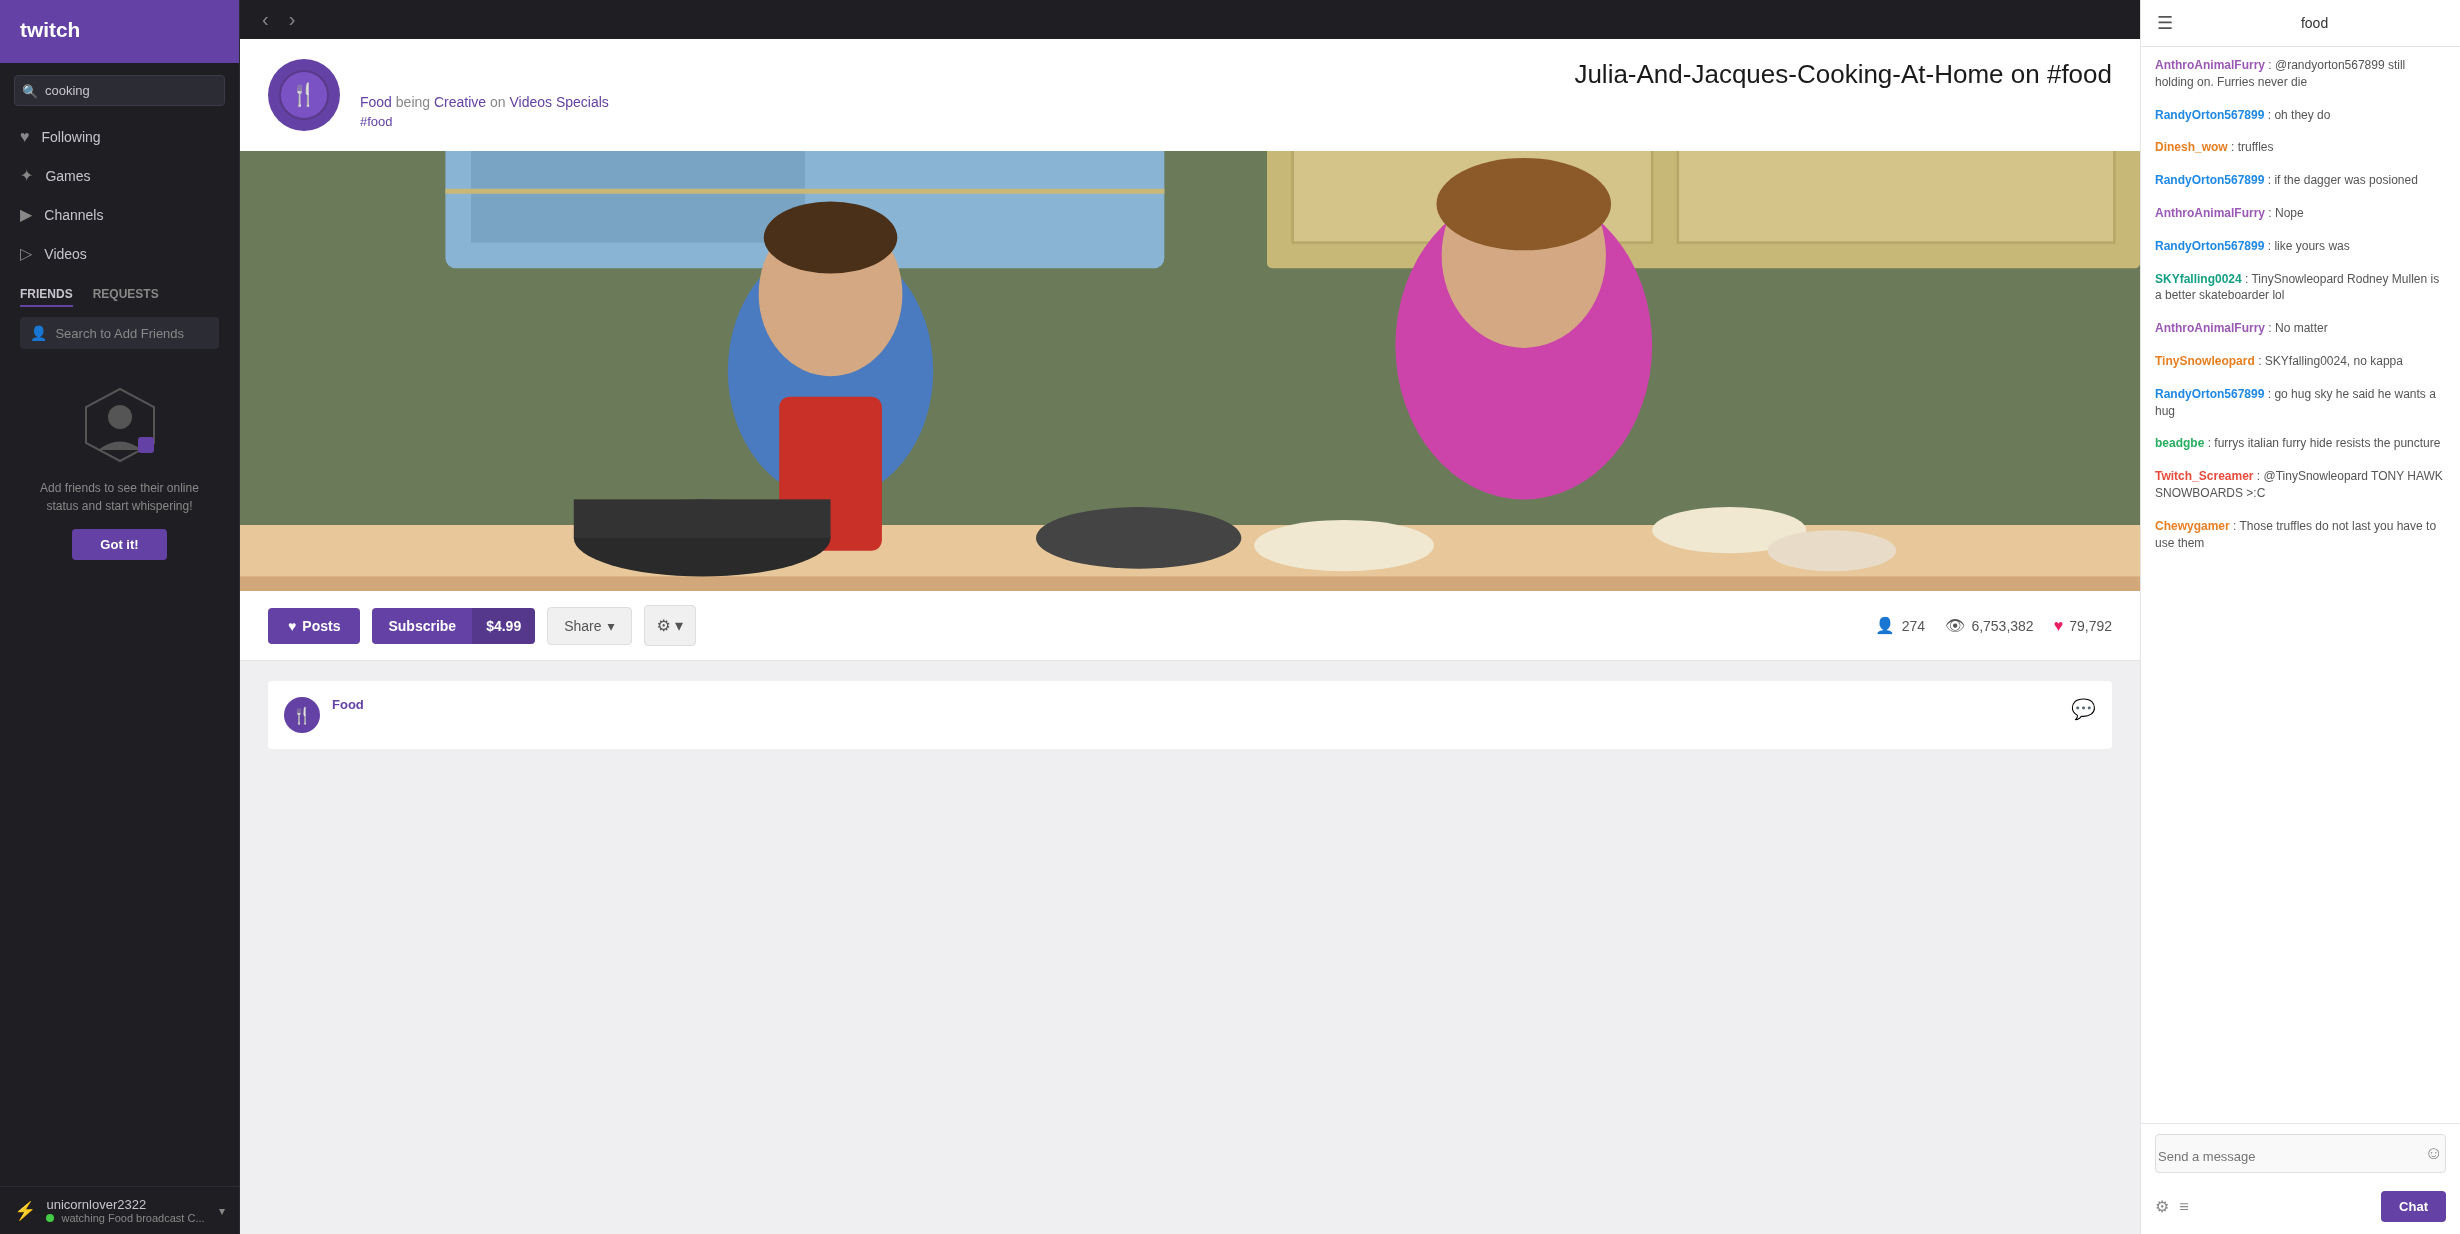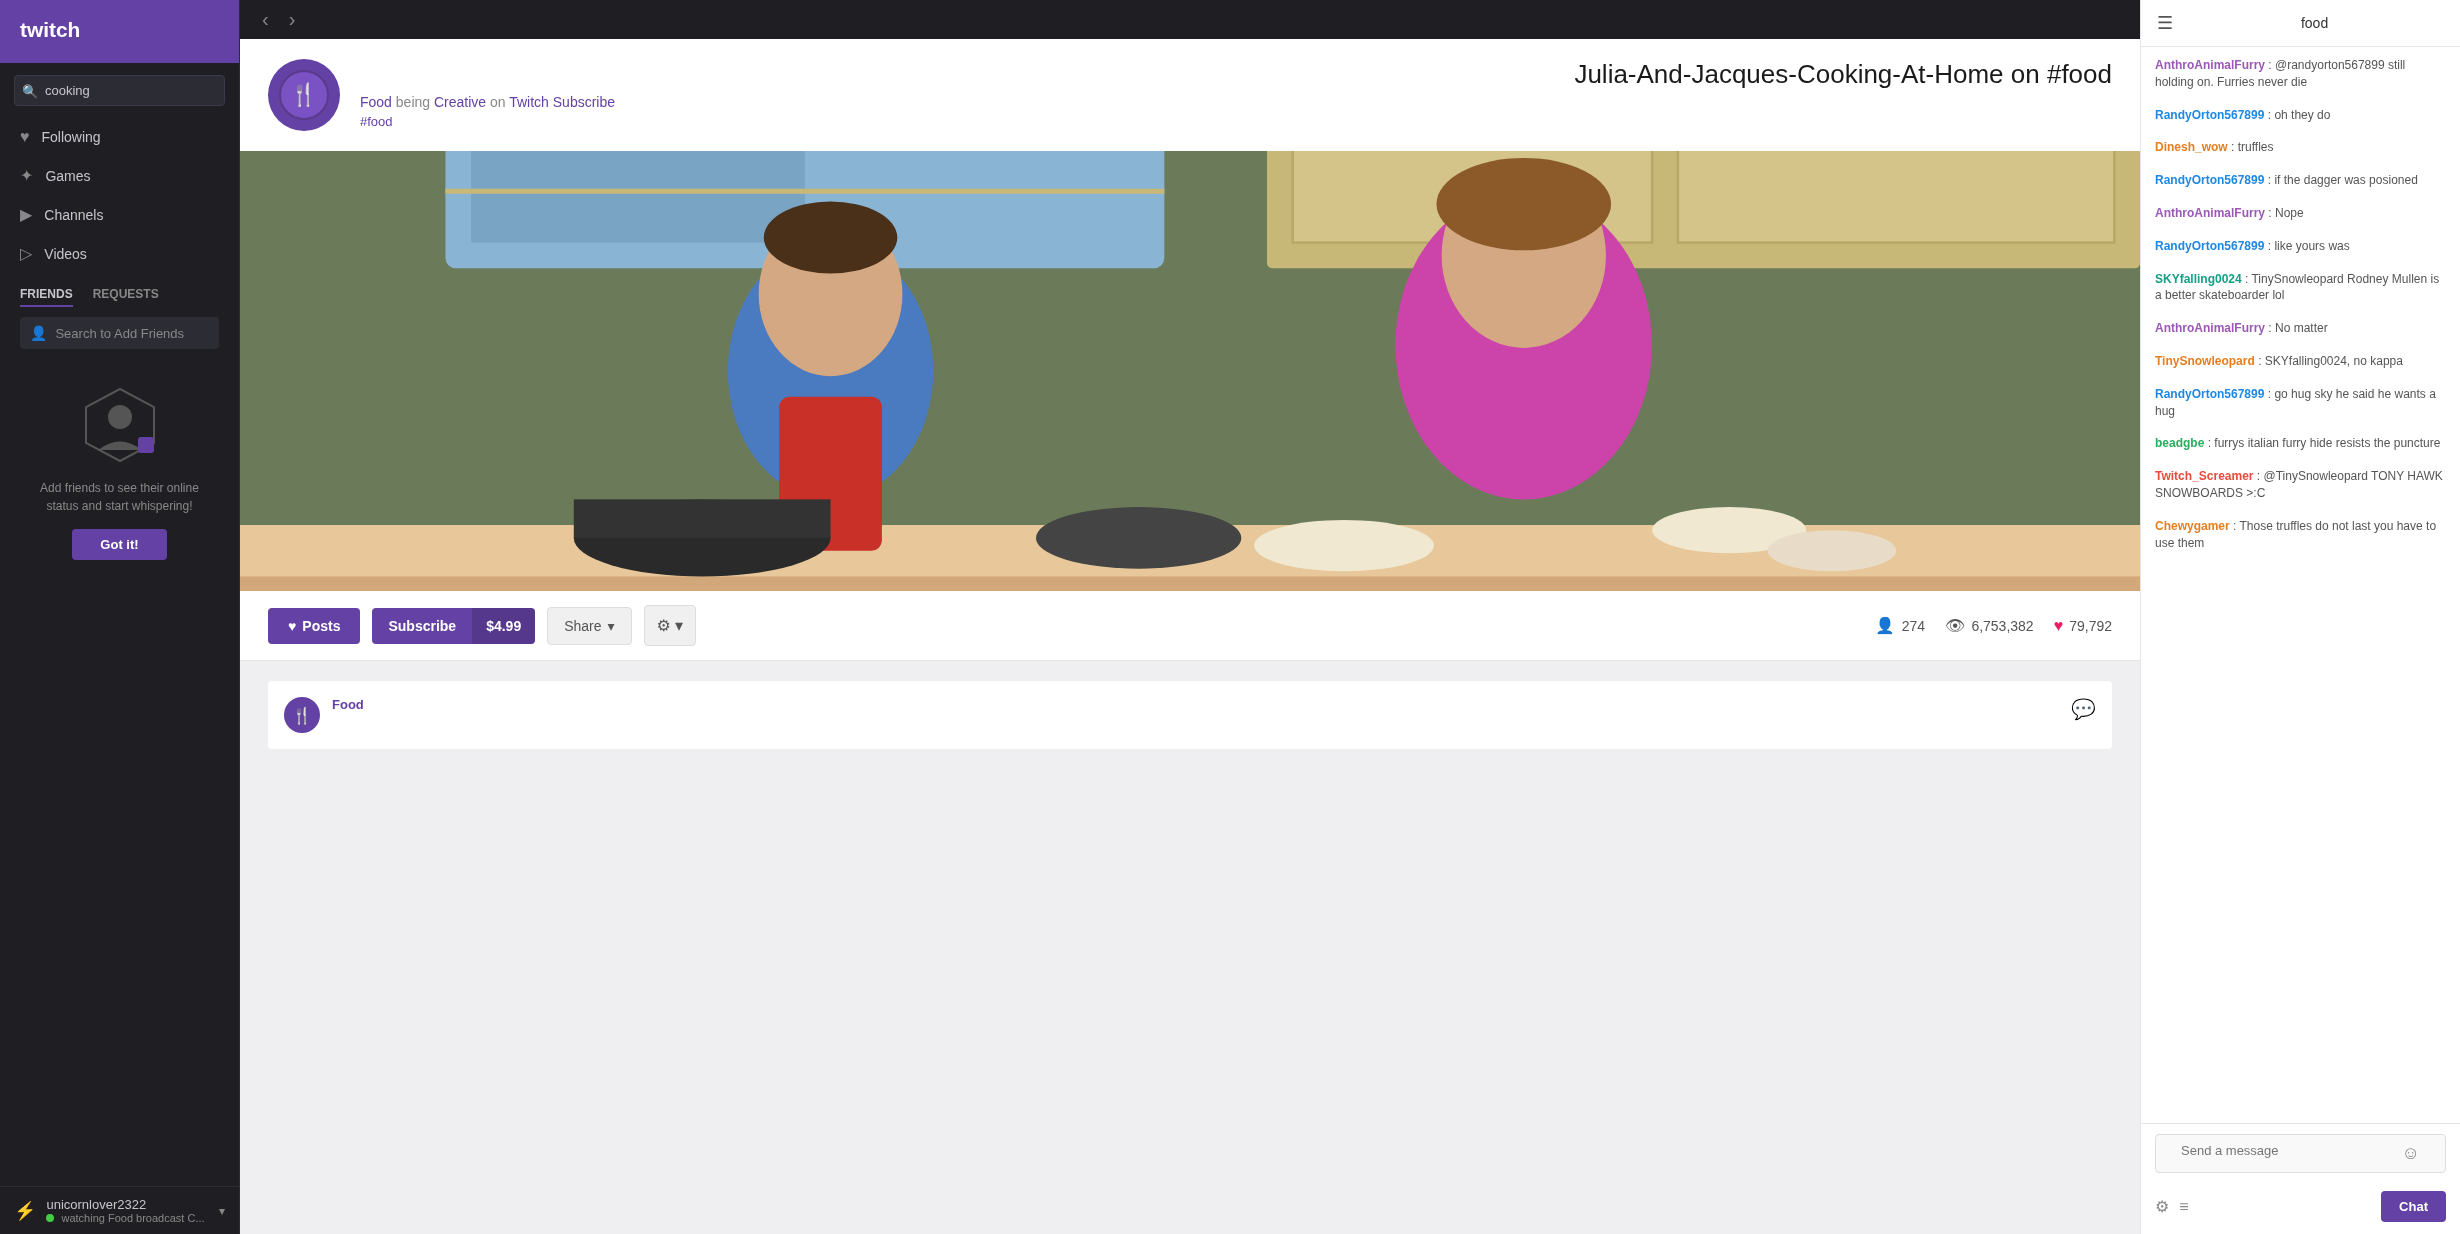--- a/index.html
+++ b/index.html
@@ -355,24 +355,24 @@
     }
     .chat-msg { font-size: 12px; color: #555; line-height: 1.4; }
     .chat-msg .username { font-weight: bold; text-decoration: none; }
 
     #chat-input-area {
       padding: 10px 14px;
       border-top: 1px solid #e5e5e5;
     }
     #chat-input-wrapper {
       display: flex;
-      align-items: flex-start;
+      align-items: flex-end;
       border: 1px solid #ddd;
       border-radius: 4px;
-      padding: 8px 25px;
+      padding: 8px 2px;
       gap: 8px;
       background: #f9f9f9;
     }
     #chat-input {
       flex: 1;
       border: none;
       background: transparent;
       outline: none;
       font-size: 13px;
       color: #333;
@@ -513,21 +513,21 @@
           <text x="25" y="32" font-size="22" text-anchor="middle" fill="white">🍴</text>
         </svg>
       </div>
       <div id="channel-info">
         <h1 id="channel-title">Julia-And-Jacques-Cooking-At-Home on #food</h1>
         <div id="channel-subtitle">
           <a href="#">Food</a>
           being
           <a href="#">Creative</a>
           on
-          <a href="#">Twitch Subscribe</a>
+          <a href="#">Videos Specials</a>
         </div>
         <div id="channel-tag" style="color:#6441a4; font-size:13px; margin-top:4px;">#food</div>
       </div>
     </div>
 
     <div id="video-container">
       <div id="video-placeholder">
         <div id="video-bg">
 
           <svg id="kitchen-scene" xmlns="http://www.w3.org/2000/svg" viewBox="0 0 740 440" preserveAspectRatio="xMidYMid slice">

